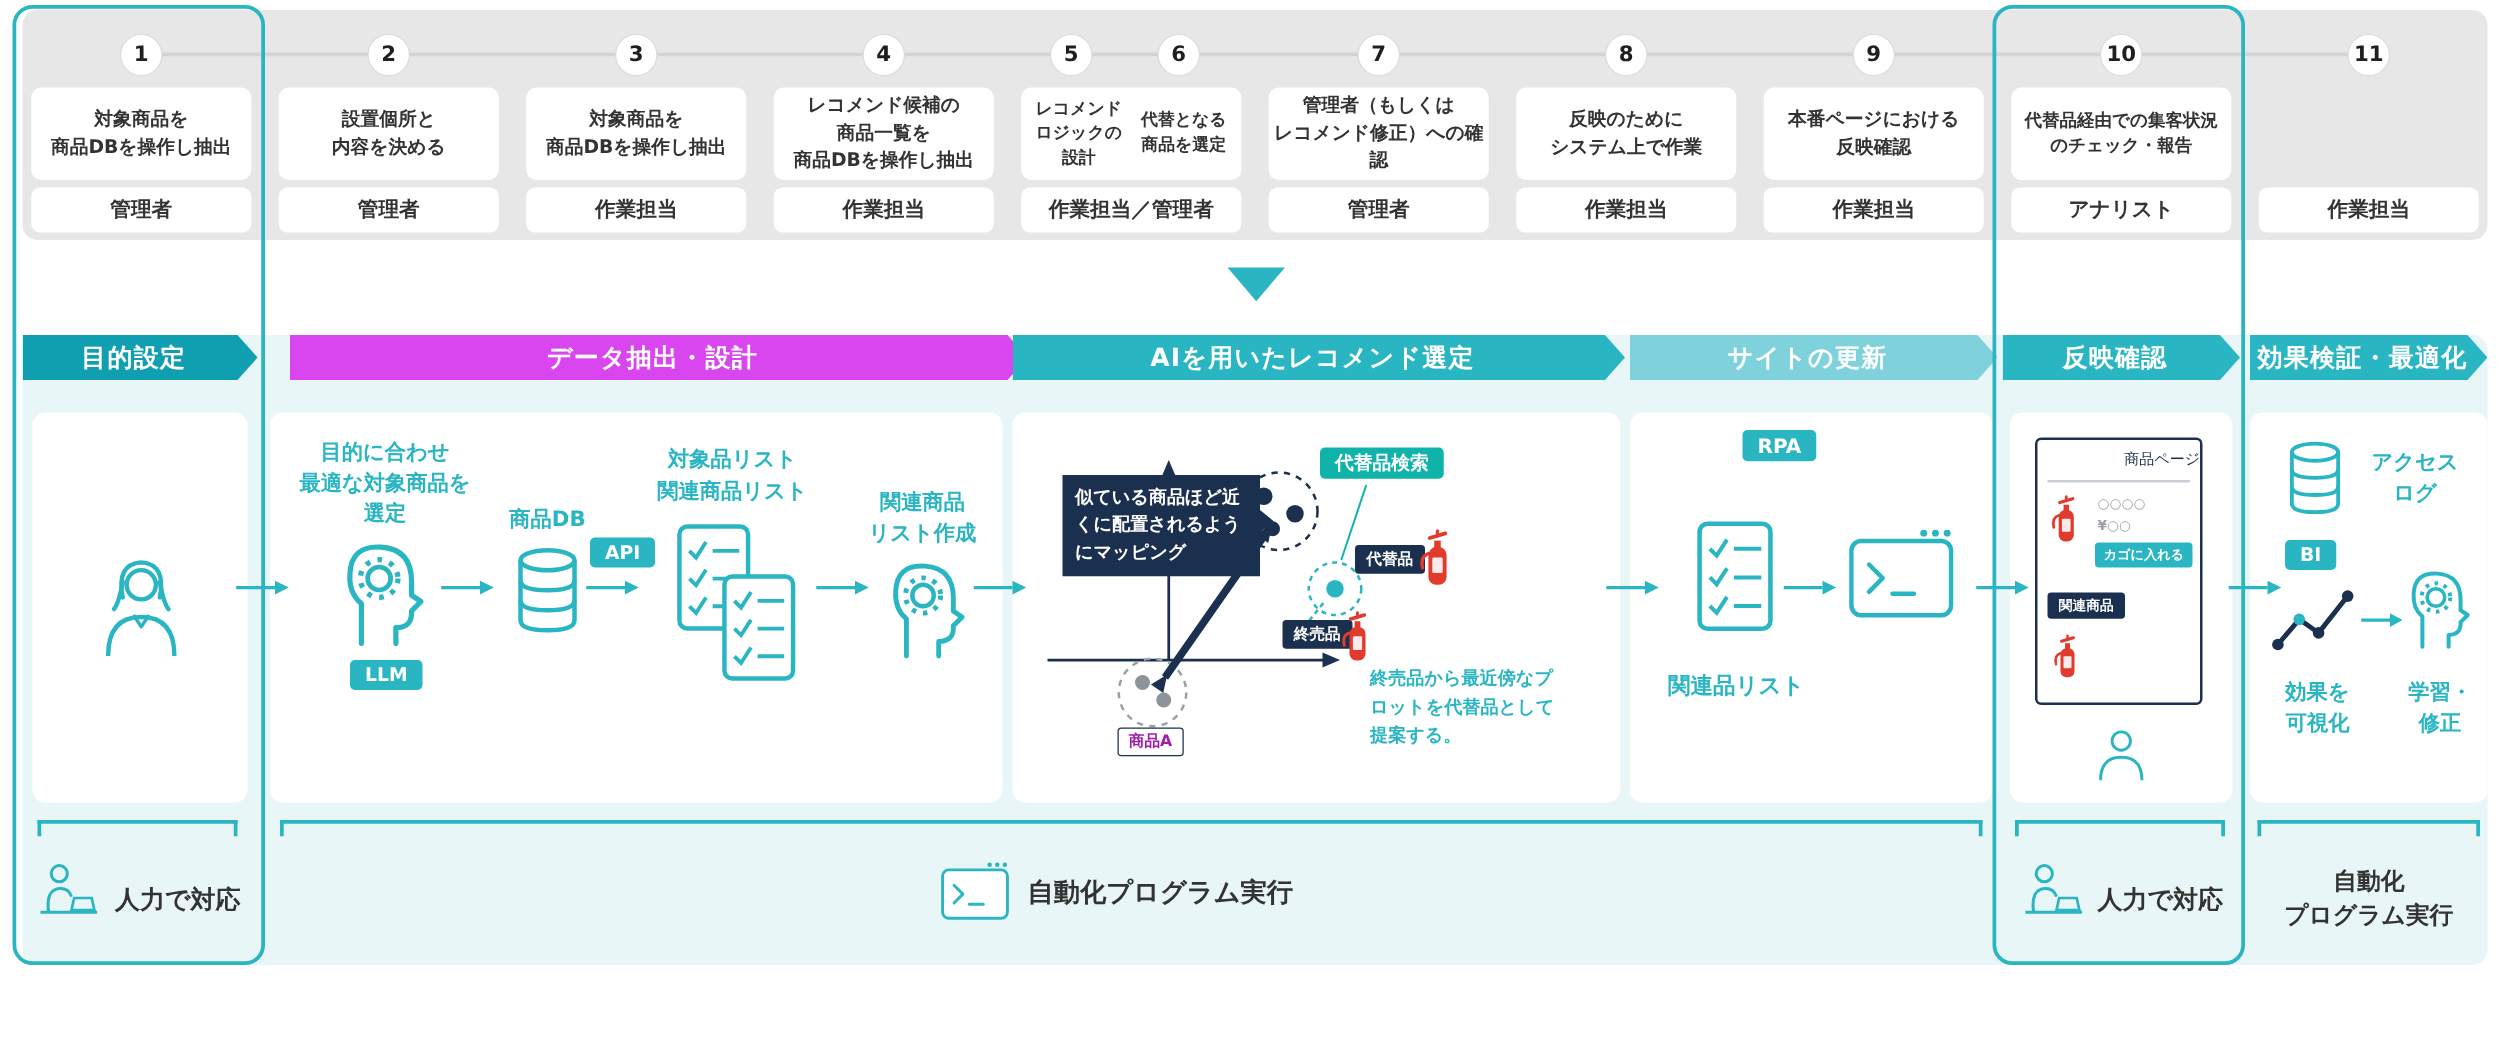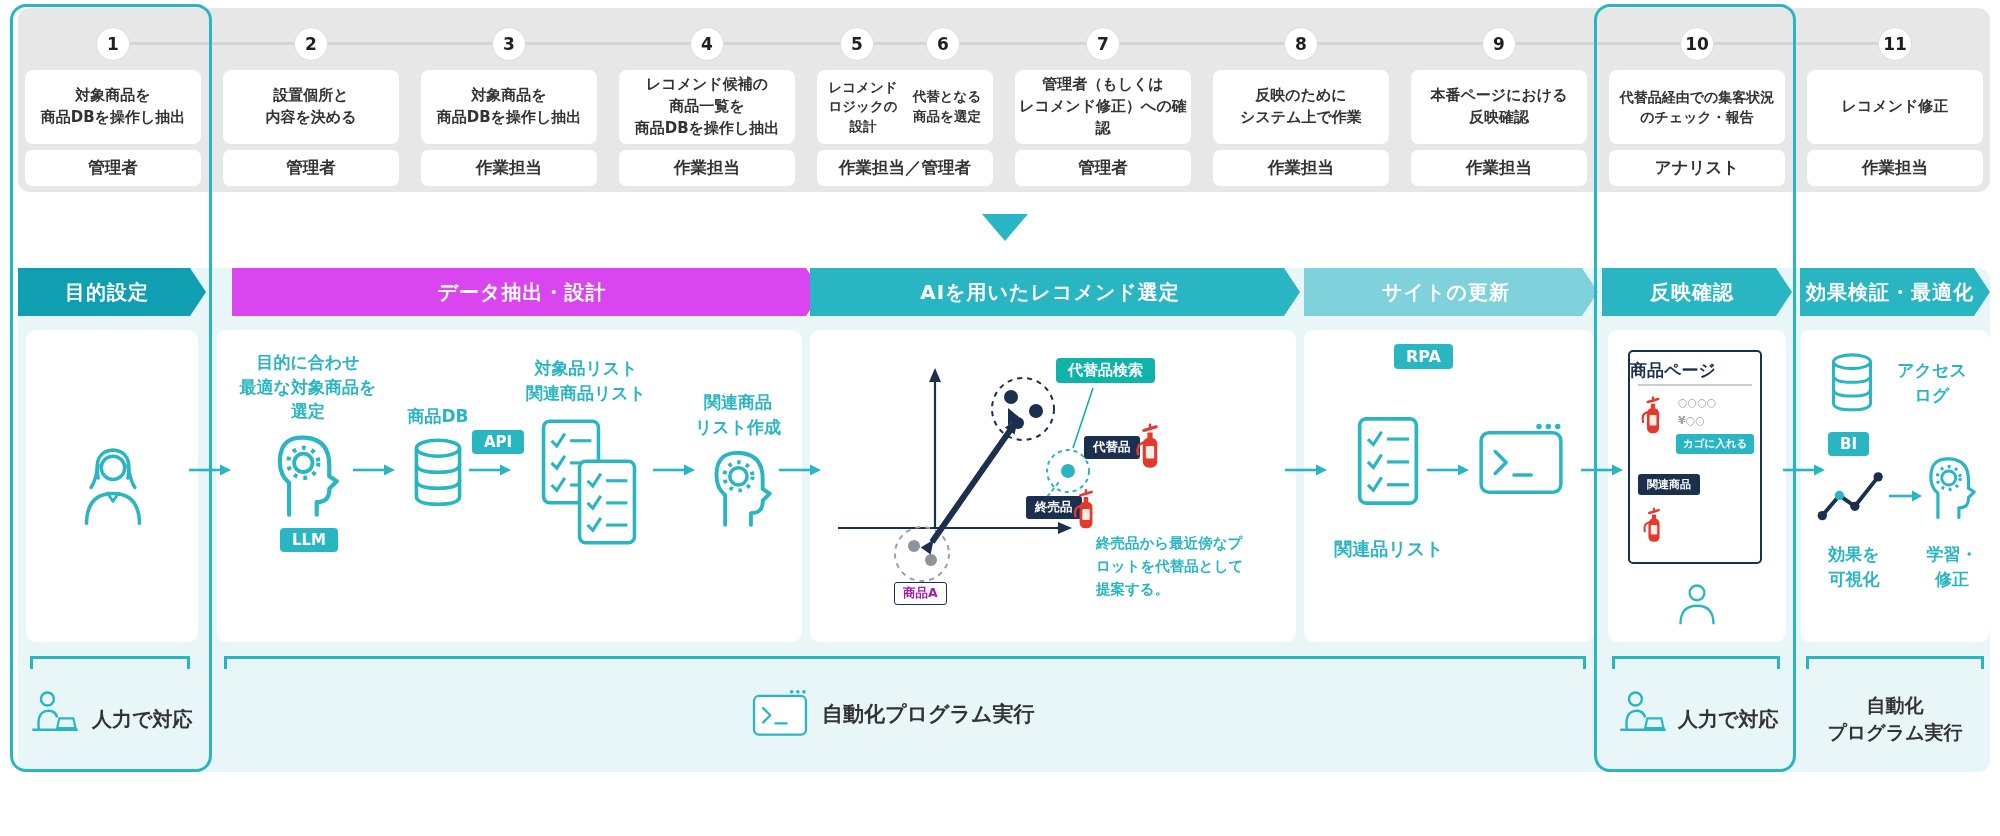--- a/index.html
+++ b/index.html
@@ -16,37 +16,37 @@
   .num.center { left:78px; }
   .task { position:absolute; left:7px; width:176px; top:62px; height:74px; background:#fff; border-radius:8px; display:flex; align-items:center; justify-content:center; text-align:center; font-size:15px; font-weight:bold; color:#333; line-height:1.45; }
   .task.split { justify-content:space-between; padding:0 4px; }
   .task.split > div { width:50%; font-size:13.5px; }
   .role { position:absolute; left:7px; width:176px; top:142px; height:36px; background:#fff; border-radius:7px; display:flex; align-items:center; justify-content:center; font-size:16.5px; font-weight:bold; color:#333; }
 
   #sep-triangle { position:absolute; left:982px; top:214px; width:0; height:0; border-left:23px solid transparent; border-right:23px solid transparent; border-top:27px solid #2ab5c3; }
 
   
   #bottom-bg { position:absolute; left:18px; top:268px; width:1972px; height:504px; background:#e9f6f8; border-radius:12px; }
-  .banner { position:absolute; top:268px; height:48px; display:flex; align-items:center; justify-content:center; color:#fff; font-weight:bold; font-size:20px; letter-spacing:1px; clip-path:polygon(0 0, calc(100% - 16px) 0, 100% 50%, calc(100% - 16px) 100%, 0 100%); padding-right:10px; z-index:1; }
+  .banner { position:absolute; top:268px; height:36px; display:flex; align-items:center; justify-content:center; color:#fff; font-weight:bold; font-size:20px; letter-spacing:1px; clip-path:polygon(0 0, calc(100% - 16px) 0, 100% 50%, calc(100% - 16px) 100%, 0 100%); padding-right:10px; z-index:1; }
   .panel { position:absolute; top:330px; height:312px; background:#fff; border-radius:10px; z-index:1; }
 
   .tl { color:#2ab5c3; font-weight:bold; text-align:center; line-height:1.45; }
   .badge { position:absolute; background:#2ab5c3; color:#fff; font-weight:bold; font-size:15px; padding:3px 12px; border-radius:4px; text-align:center; white-space:nowrap; z-index:2; }
   .nlabel { position:absolute; background:#1b2f4e; color:#fff; font-weight:bold; font-size:12.5px; padding:3px 9px; border-radius:3px; white-space:nowrap; z-index:2; }
   .wlabel { position:absolute; background:#fff; border:1.5px solid #1b2f4e; color:#a21caf; font-weight:bold; font-size:12.5px; padding:2px 8px; border-radius:3px; white-space:nowrap; z-index:2; }
   .arr { position:absolute; z-index:3; }
 
   
   #callout { position:absolute; left:40px; top:50px; width:158px; background:#1b2f4e; color:#fff; font-size:14.5px; font-weight:bold; line-height:1.5; padding:8px 10px; z-index:2; }
   #callout-tip { position:absolute; left:198px; top:78px; width:0; height:0; border-top:9px solid transparent; border-bottom:9px solid transparent; border-left:11px solid #1b2f4e; z-index:2; }
   #ai-note { position:absolute; left:286px; top:202px; width:190px; color:#2ab5c3; font-size:14.5px; font-weight:bold; line-height:1.6; z-index:2; text-align:left; }
 
   
   #mockup { position:absolute; left:20px; top:20px; width:134px; height:214px; background:#fff; border:2px solid #1b2f4e; border-radius:5px; }
-  .mk-title { position:absolute; left:0; right:0; top:7px; text-align:left; color:#1b2f4e; font-weight:bold; font-size:17px; }
+  .mk-title { position:absolute; left:0; right:0; top:7px; text-align:right; color:#1b2f4e; font-weight:normal; font-size:12px; }
   .mk-div { position:absolute; left:8px; right:8px; top:32px; height:1.5px; background:#c9ced6; }
   .mk-ph { position:absolute; color:#9aa0a8; font-size:11px; font-weight:bold; }
   .mk-cart { position:absolute; background:#2ab5c3; color:#fff; font-size:10.5px; font-weight:bold; padding:3px 7px; border-radius:3px; white-space:nowrap; }
 
   
   .bracket { position:absolute; top:656px; height:13px; border-top:3px solid #2ab5c3; border-left:3px solid #2ab5c3; border-right:3px solid #2ab5c3; z-index:2; }
   .bt-label { position:absolute; font-weight:bold; color:#333; z-index:2; }
 
   .hl { position:absolute; top:4px; width:202px; height:768px; border:3.5px solid #2ab5c3; border-radius:16px; z-index:6; pointer-events:none; }
 
@@ -116,21 +116,20 @@
       <div class="role">作業担当</div>
     </div>
     <div class="col" style="left:1584px">
       <div class="num center">10</div>
       <div class="task ml" style="font-size:14px">代替品経由での集客状況
 のチェック・報告</div>
       <div class="role">アナリスト</div>
     </div>
     <div class="col" style="left:1782px">
       <div class="num center">11</div>
-      <div class="task ml">レコメンド修正</div>
       <div class="role">作業担当</div>
     </div>
   </div>
 
   <div id="sep-triangle"></div>
 
   <div id="bottom-bg"></div>
 
   <div class="banner" style="left:18px;width:188px;background:#0f9fb1">目的設定</div>
   <div class="banner" style="left:232px;width:590px;background:#d946ef">データ抽出・設計</div>
@@ -226,20 +225,23 @@
       <line x1="122" y1="212" x2="206" y2="92" stroke="#1b2f4e" stroke-width="6" marker-start="url(#ahn)" marker-end="url(#ahn)"></line>
       <circle cx="213" cy="79" r="31" fill="none" stroke="#1b2f4e" stroke-width="2" stroke-dasharray="5 5"></circle>
       <circle cx="201" cy="67" r="7" fill="#1b2f4e"></circle>
       <circle cx="226" cy="81" r="7" fill="#1b2f4e"></circle>
       <circle cx="208" cy="93" r="6" fill="#1b2f4e"></circle>
       <circle cx="258" cy="141" r="21" fill="none" stroke="#2ab5c3" stroke-width="2" stroke-dasharray="4 4"></circle>
       <circle cx="258" cy="141" r="7" fill="#2ab5c3"></circle>
       <line x1="233" y1="172" x2="249" y2="152" stroke="#2ab5c3" stroke-width="2" stroke-dasharray="4 3"></line>
       <line x1="283" y1="58" x2="263" y2="118" stroke="#0fb3a9" stroke-width="1.6"></line>
     </svg>
+    <div id="callout" class="ml">似ている商品ほど近
+くに配置されるよう
+にマッピング</div>
     <div id="callout-tip"></div>
     <div class="badge" style="left:246px;top:28px;background:#0fb3a9">代替品検索</div>
     <div class="nlabel" style="left:274px;top:106px">代替品</div>
     <svg class="abs" style="left:324px;top:90px;z-index:2" width="32" height="52" viewBox="0 0 60 100">
       <rect x="16" y="34" width="28" height="58" rx="12" fill="#e23b2e"></rect>
       <rect x="25" y="24" width="10" height="12" fill="#e23b2e"></rect>
       <line x1="18" y1="20" x2="42" y2="13" stroke="#e23b2e" stroke-width="6" stroke-linecap="round"></line>
       <line x1="30" y1="17" x2="30" y2="9" stroke="#e23b2e" stroke-width="5" stroke-linecap="round"></line>
       <path d="M16,44 Q3,48 7,66" fill="none" stroke="#e23b2e" stroke-width="5" stroke-linecap="round"></path>
       <rect x="22" y="50" width="16" height="24" rx="2" fill="#fff" opacity="0.9"></rect>

